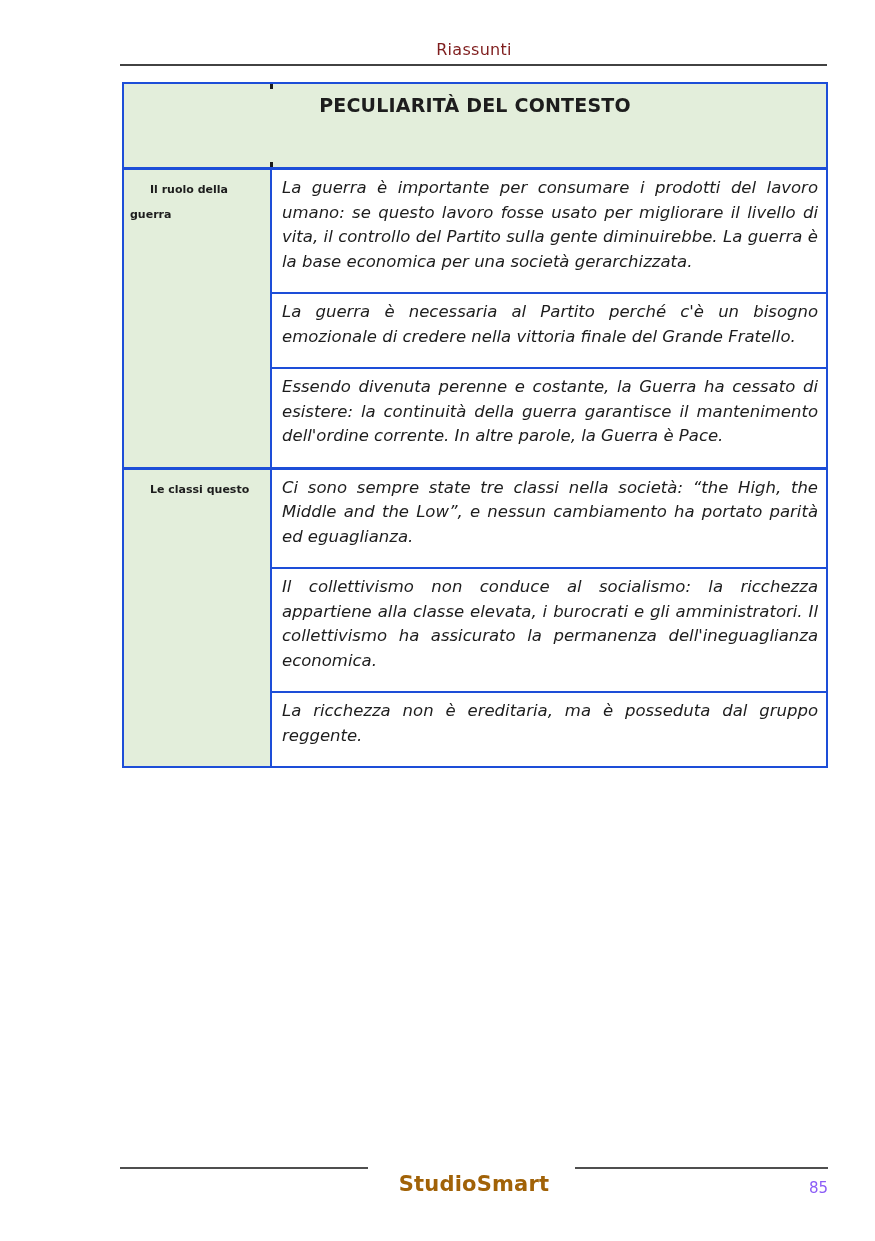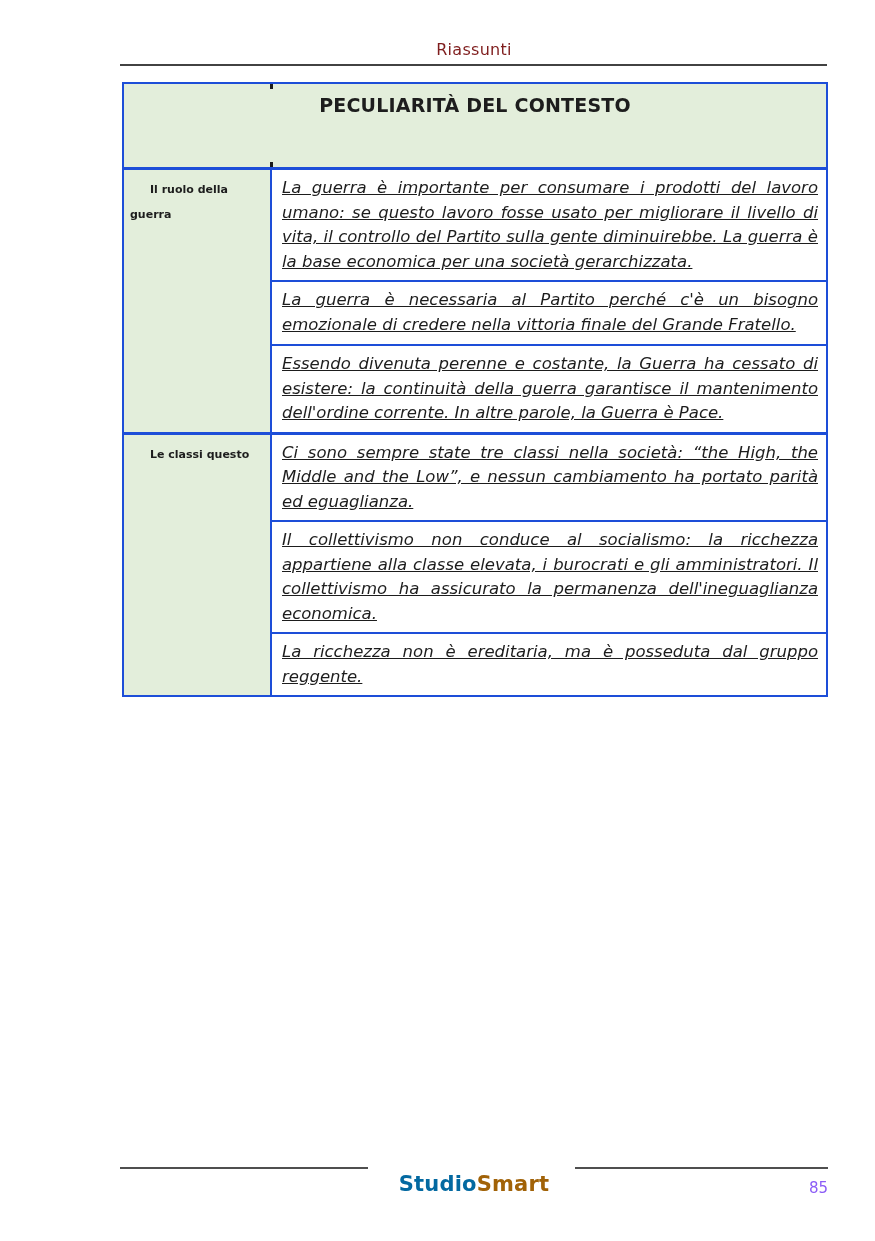--- a/index.html
+++ b/index.html
@@ -82,22 +82,21 @@
     padding: 7px 4px 6px 6px;
   }
   .label-text {
     font-weight: bold;
     font-size: 11px;
     line-height: 25px;
     margin-left: 20px;
   }
   .body-cell {
     background: #ffffff;
-    padding: 6px 8px 6px 10px;
-    text-decoration: underline;
+    padding: 6px 8px 18px 10px;
   }
   .body-text {
     display: block;
     font-style: italic;
     font-size: 16.5px;
     line-height: 24.5px;
     text-align: justify;
   }
   tr.h98  { height: 98px; }
   tr.h76  { height: 64px; }
@@ -117,21 +116,21 @@
   .brand {
     position: absolute;
     left: 120px;
     top: 1172px;
     width: 708px;
     text-align: center;
     font-weight: bold;
     font-size: 21px;
     letter-spacing: 0.2px;
   }
-  .brand-primary   { color: #0369a1; }
+  .brand-primary   { color: #a16207; }
   .brand-secondary { color: #a16207; }
   .page-number {
     position: absolute;
     top: 1179px;
     right: 47px;
     font-size: 15px;
     color: #8b5cf6;
   }
 </style>
 </head>

